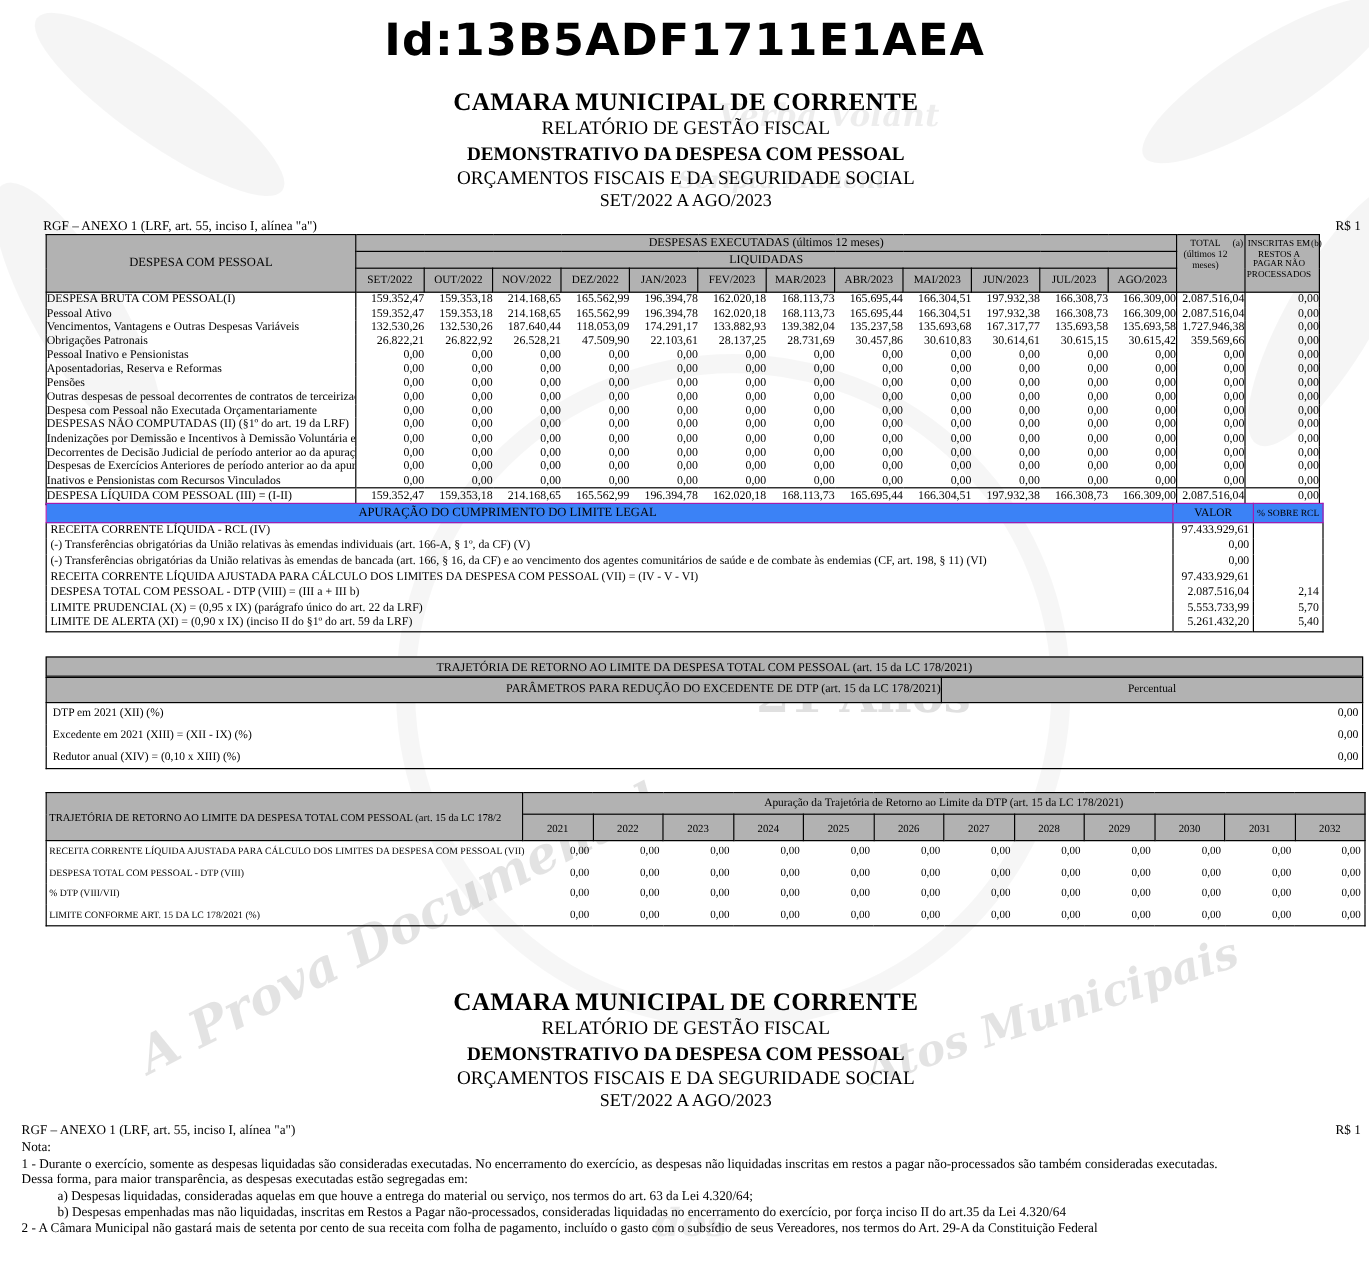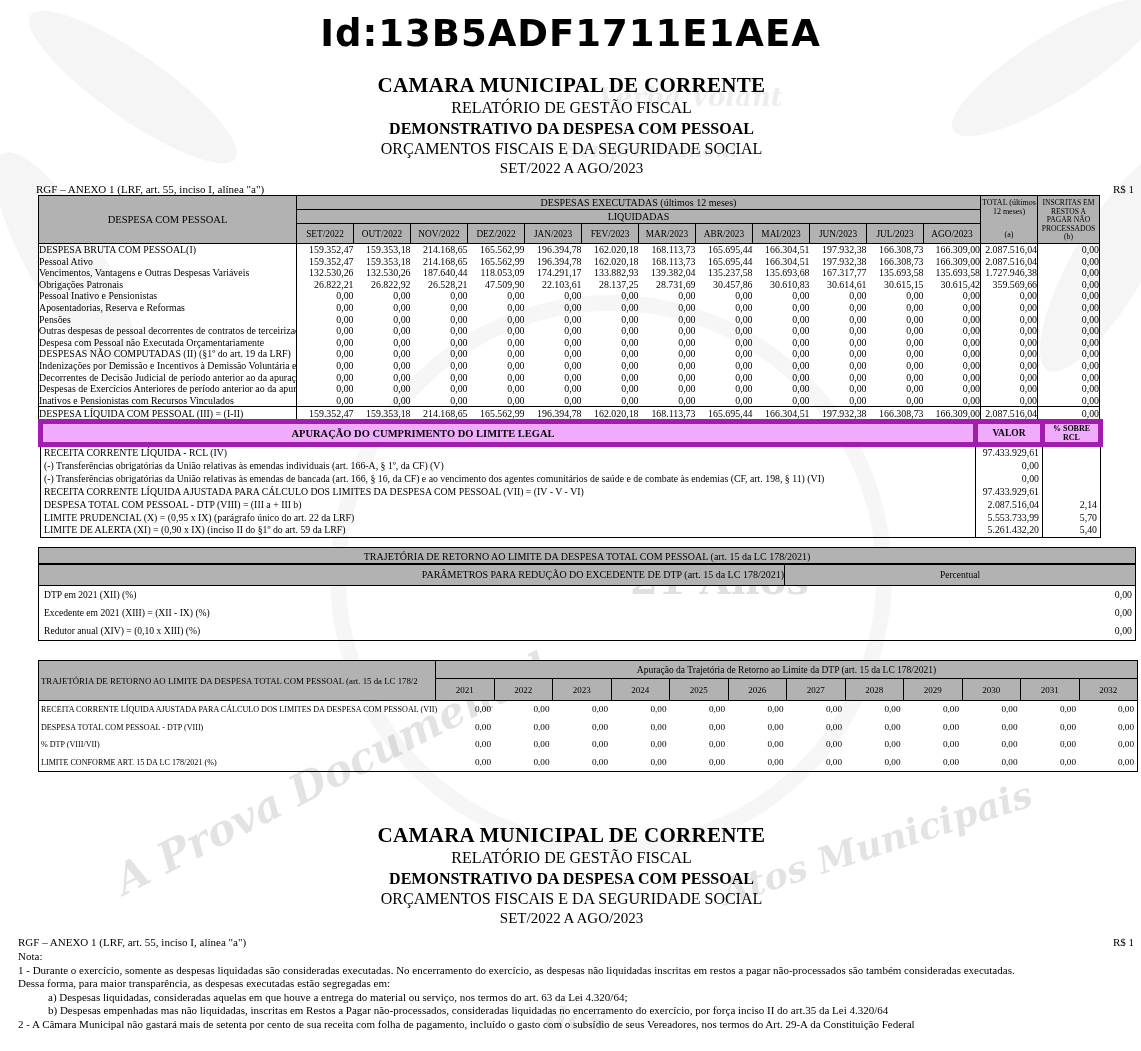--- a/index.html
+++ b/index.html
@@ -41,36 +41,36 @@
 
   
   table{border-collapse:collapse;table-layout:fixed;}
   #main-table{position:absolute;left:38px;top:195px;width:1062px;border:1.6px solid #000;}
   #main-table th{background:#b2b2b2;border:1px solid #000;font-weight:normal;padding:0;}
   #main-table thead{border-bottom:1.6px solid #000;}
   .band-th{font-size:10px;height:13px;}
   .liq-th{font-size:10px;height:13px;}
   .month-th{font-size:9.3px;height:19px;}
   .corner-th{font-size:10.5px;}
-  .tot-th .stack,.ins-th .stack{display:flex;flex-direction:column;justify-content:space-between;
+  .tot-th .stack,.ins-th .stack{display:flex;flex-direction:row;justify-content:flex-start;
         height:41px;padding:2px 1px;font-size:8px;line-height:1.12;text-align:center;}
   .ins-th .stack{font-size:7.6px;}
   #main-table tbody td{font-size:9.9px;height:11.6px;line-height:11.6px;padding:0;}
   td.lbl{white-space:nowrap;overflow:hidden;padding-left:2px;}
   td.lbl.i1{padding-left:14px;}
   td.lbl.i2{padding-left:26px;}
   td.num{text-align:right;padding-right:2px;}
   #main-table td.m0{border-left:1.1px solid #000;}
   #main-table td.tot{border-left:1.8px solid #000;}
   #main-table td.ins{border-left:1.1px solid #000;}
   #main-table tr.final td{border-top:1.5px solid #000;height:13px;line-height:13px;}
 
   
   #apur{position:absolute;left:38px;top:419px;width:1065px;border:1.2px solid #000;}
-  #apur th{background:#f0abfc;border:5px solid #a21caf;font-weight:bold;height:15px;padding:0;}
+  #apur th{background:#3b82f6;border:1px solid #a21caf;font-weight:normal;height:15px;padding:0;}
   .apur-title{font-size:10.5px;padding-right:170px !important;}
   .apur-valor{font-size:9.5px;}
   .apur-pct{font-size:8px;}
   #apur tbody td{font-size:9.8px;height:12.9px;line-height:12.9px;padding:0;}
   #apur td.albl{padding-left:3px;white-space:nowrap;overflow:hidden;}
   #apur td.av{border-left:1.2px solid #000;text-align:right;padding-right:3px;}
   #apur td.ap{border-left:1px solid #000;text-align:right;padding-right:3px;}
 
   
   .traj-band{position:absolute;left:38px;top:547px;width:1098px;height:17px;background:#b2b2b2;

